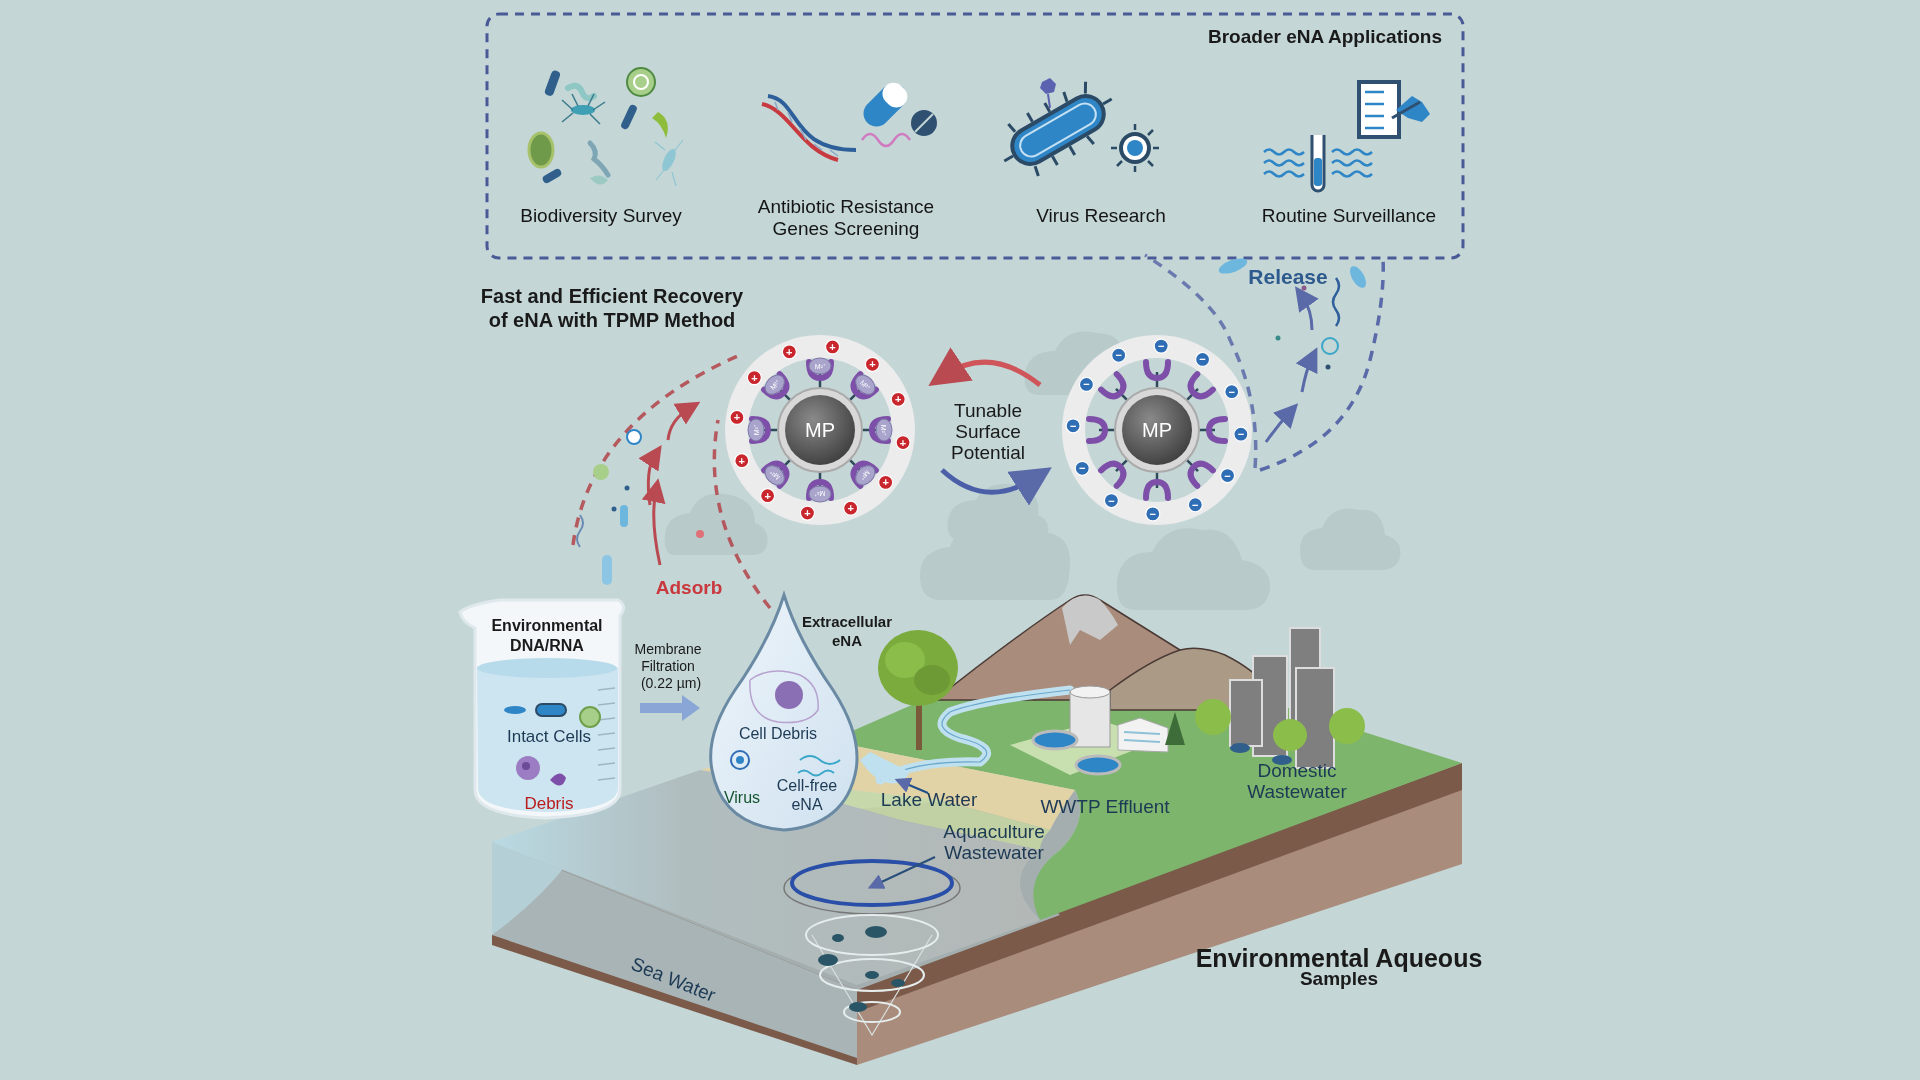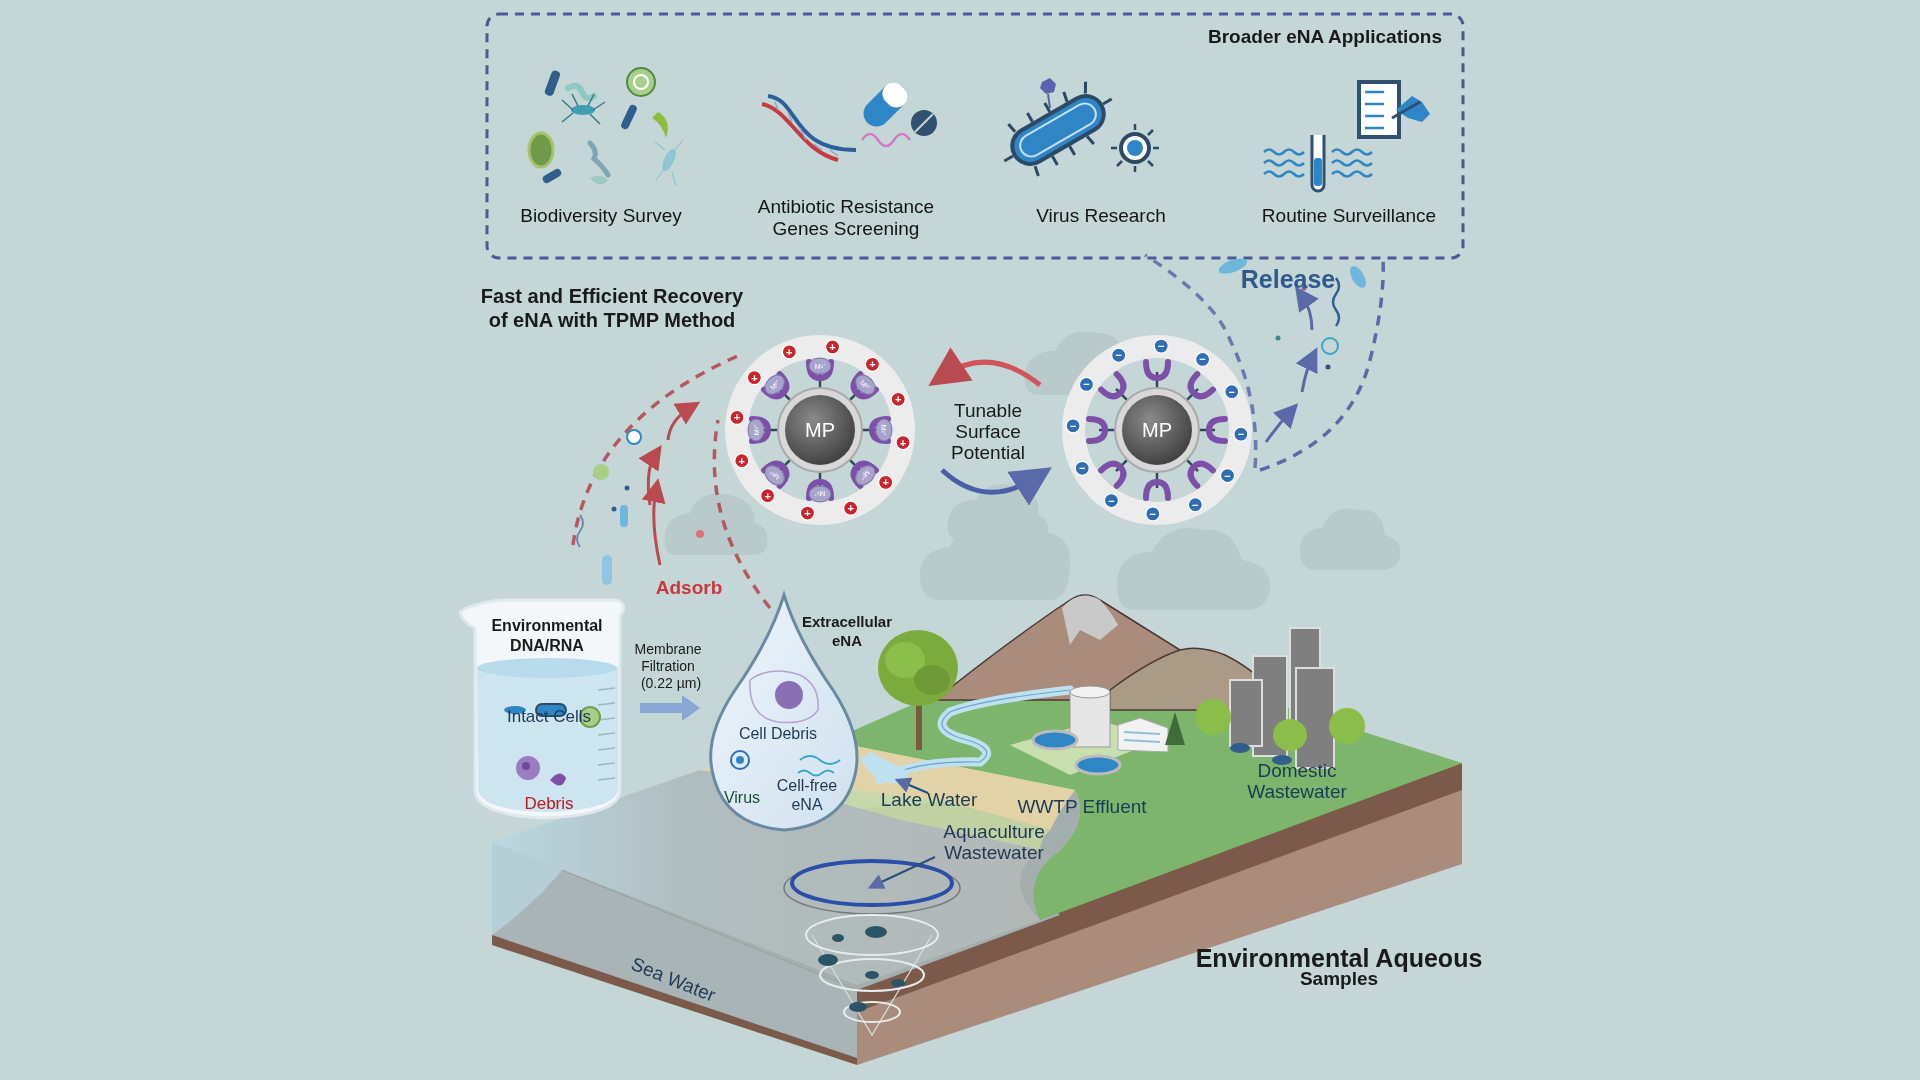--- a/index.html
+++ b/index.html
@@ -520,42 +520,42 @@
 <div class="t ctr app-label" style="left:1349px;top:205px;">Routine Surveillance</div>
 
 <div class="t ctr bold" style="left:612px;top:285px;font-size:20px;">Fast and Efficient Recovery</div>
 <div class="t ctr bold" style="left:612px;top:309px;font-size:20px;">of eNA with TPMP Method</div>
 
 <div class="t ctr" style="left:988px;top:400px;font-size:19px;">Tunable</div>
 <div class="t ctr" style="left:988px;top:421px;font-size:19px;">Surface</div>
 <div class="t ctr" style="left:988px;top:442px;font-size:19px;">Potential</div>
 
 <div class="t ctr bold red" style="left:689px;top:577px;font-size:19px;">Adsorb</div>
-<div class="t ctr bold blue" style="left:1288px;top:265px;font-size:25px;">Release</div>
+<div class="t ctr bold blue" style="left:1288px;top:265px;font-size:21px;">Release</div>
 
 <div class="t ctr" style="left:820px;top:419px;font-size:20px;color:#ffffff;">MP</div>
 <div class="t ctr" style="left:1157px;top:419px;font-size:20px;color:#ffffff;">MP</div>
 
 <div class="t ctr bold" style="left:547px;top:617px;font-size:16px;">Environmental</div>
 <div class="t ctr bold" style="left:547px;top:637px;font-size:16px;">DNA/RNA</div>
-<div class="t ctr" style="left:549px;top:707px;font-size:17px;color:#1d3a55;">Intact Cells</div>
+<div class="t ctr" style="left:549px;top:727px;font-size:17px;color:#1d3a55;">Intact Cells</div>
 <div class="t ctr" style="left:549px;top:794px;font-size:17px;color:#b91c1c;">Debris</div>
 
 <div class="t ctr" style="left:668px;top:641px;font-size:14px;">Membrane</div>
 <div class="t ctr" style="left:668px;top:658px;font-size:14px;">Filtration</div>
 <div class="t ctr" style="left:671px;top:675px;font-size:14px;">(0.22 µm)</div>
 
 <div class="t ctr bold" style="left:847px;top:613px;font-size:15px;">Extracellular</div>
 <div class="t ctr bold" style="left:847px;top:632px;font-size:15px;">eNA</div>
 <div class="t ctr" style="left:778px;top:725px;font-size:16px;color:#1d3a55;">Cell Debris</div>
 <div class="t ctr" style="left:742px;top:781px;font-size:16px;color:#14532d;margin-top:8px;">Virus</div>
 <div class="t ctr" style="left:807px;top:777px;font-size:16px;color:#1d3a55;">Cell-free</div>
 <div class="t ctr" style="left:807px;top:796px;font-size:16px;color:#1d3a55;">eNA</div>
 
 <div class="t ctr land-label" style="left:929px;top:789px;">Lake Water</div>
-<div class="t ctr land-label" style="left:1082px;top:796px;">WWTP Effluent</div>
+<div class="t ctr land-label" style="left:1105px;top:796px;">WWTP Effluent</div>
 <div class="t ctr land-label" style="left:1297px;top:760px;">Domestic</div>
 <div class="t ctr land-label" style="left:1297px;top:781px;">Wastewater</div>
 <div class="t ctr land-label" style="left:994px;top:821px;">Aquaculture</div>
 <div class="t ctr land-label" style="left:994px;top:842px;">Wastewater</div>
 <div class="t land-label" style="left:636px;top:953px;transform:rotate(22deg);transform-origin:left top;">Sea Water</div>
 <div class="t ctr bold" style="left:1339px;top:944px;font-size:25px;">Environmental Aqueous</div>
 <div class="t ctr bold" style="left:1339px;top:968px;font-size:19px;">Samples</div>
 
 </body></html>

